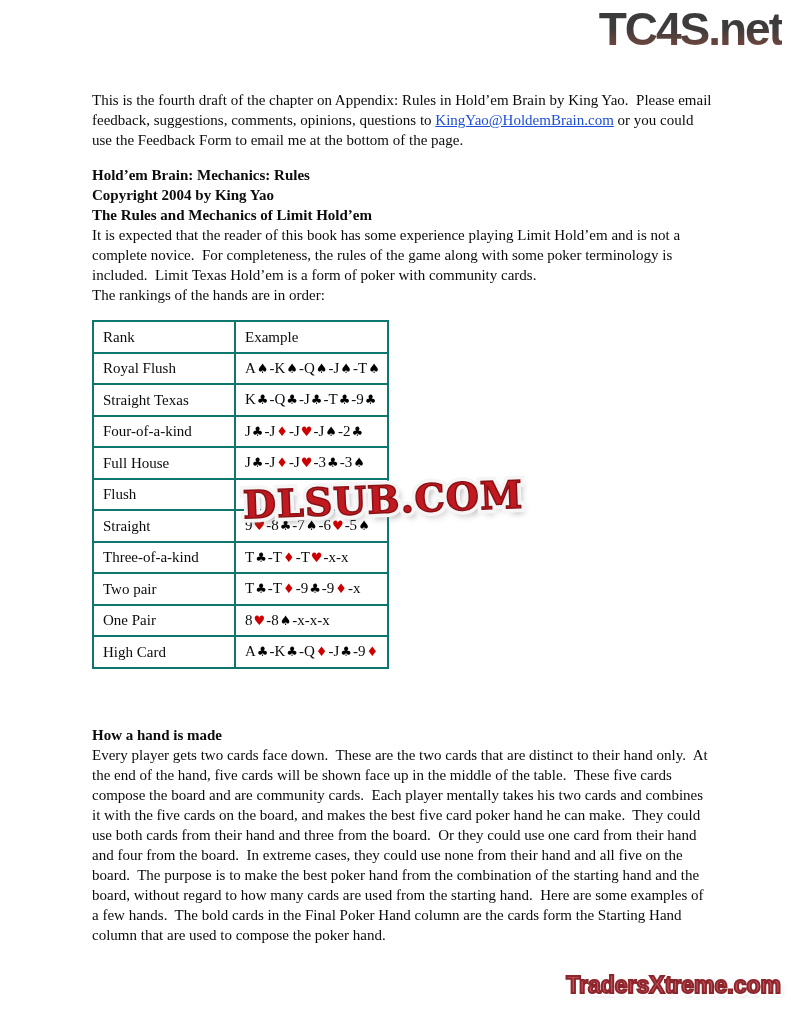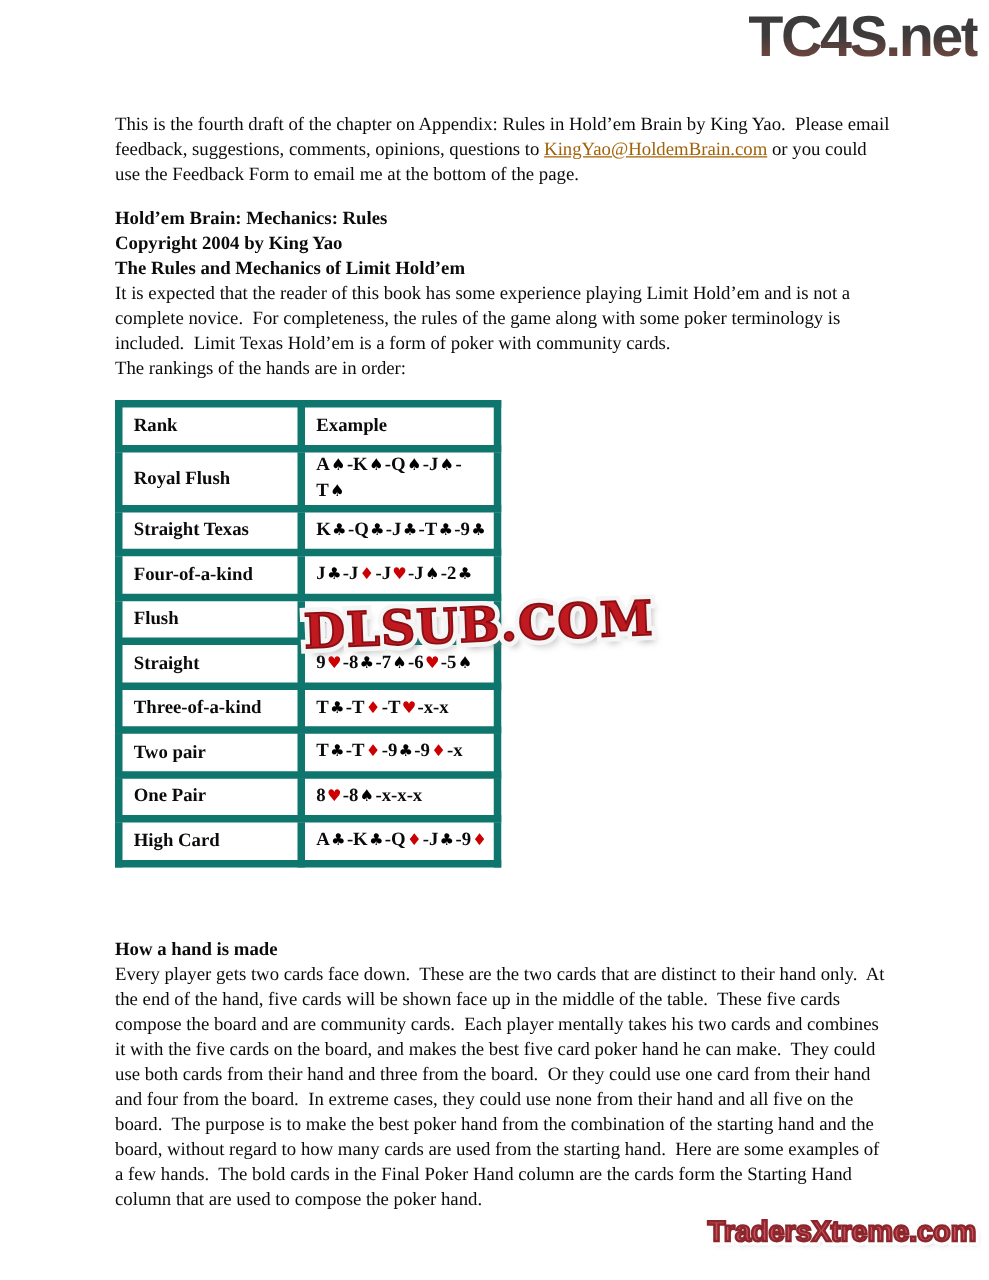--- a/index.html
+++ b/index.html
@@ -16,26 +16,26 @@
     background:linear-gradient(180deg,#3b3b3b 0%,#3e3b3b 48%,#6e463f 82%,#8a5a50 100%);
     -webkit-background-clip:text; background-clip:text; color:transparent;
   }
 
   
   .content { position:absolute; left:92px; top:90px; width:620px; font-size:15px; line-height:20px; }
   .content p { margin:0; white-space:pre-wrap; }
   .bold { font-weight:bold; }
   .block-gap-sm { margin-top:15px; }
   .block-gap-xs { margin-top:10px; }
-  .email-link { color:#a16207; text-decoration:underline; cursor:pointer; }
+  .email-link { color:#1d4ed8; text-decoration:underline; cursor:pointer; }
 
   
   table.rankings { border-collapse:collapse; margin-top:15px; }
   table.rankings th, table.rankings td {
-    border:6px solid #0f766e; font-weight:bold; text-align:left;
+    border:2px solid #0f766e; font-weight:normal; text-align:left;
     font-size:15px; height:29.5px; padding:0 4px 0 9px; vertical-align:middle;
   }
   table.rankings th.col-rank, table.rankings td.col-rank { width:127px; }
   table.rankings th.col-example, table.rankings td.col-example { width:138px; }
   .suit { font-family:"DejaVu Sans", sans-serif; font-size:13px; margin:0 1px; }
   .suit.red { color:#cc0000; }
   .suit.black { color:#000000; }
 
   
   .watermark {
@@ -99,20 +99,24 @@
           </tr>
           <tr>
             <td class="col-rank">Straight Texas</td>
             <td class="col-example cards">K<span class="suit black">♣</span>-Q<span class="suit black">♣</span>-J<span class="suit black">♣</span>-T<span class="suit black">♣</span>-9<span class="suit black">♣</span></td>
           </tr>
           <tr>
             <td class="col-rank">Four-of-a-kind</td>
             <td class="col-example cards">J<span class="suit black">♣</span>-J<span class="suit red">♦</span>-J<span class="suit red">♥</span>-J<span class="suit black">♠</span>-2<span class="suit black">♣</span></td>
           </tr>
           <tr>
+            <td class="col-rank">Full House</td>
+            <td class="col-example cards">J<span class="suit black">♣</span>-J<span class="suit red">♦</span>-J<span class="suit red">♥</span>-3<span class="suit black">♣</span>-3<span class="suit black">♠</span></td>
+          </tr>
+          <tr>
             <td class="col-rank">Flush</td>
             <td class="col-example cards">K<span class="suit red">♦</span></td>
           </tr>
           <tr>
             <td class="col-rank">Straight</td>
             <td class="col-example cards">9<span class="suit red">♥</span>-8<span class="suit black">♣</span>-7<span class="suit black">♠</span>-6<span class="suit red">♥</span>-5<span class="suit black">♠</span></td>
           </tr>
           <tr>
             <td class="col-rank">Three-of-a-kind</td>
             <td class="col-example cards">T<span class="suit black">♣</span>-T<span class="suit red">♦</span>-T<span class="suit red">♥</span>-x-x</td>

